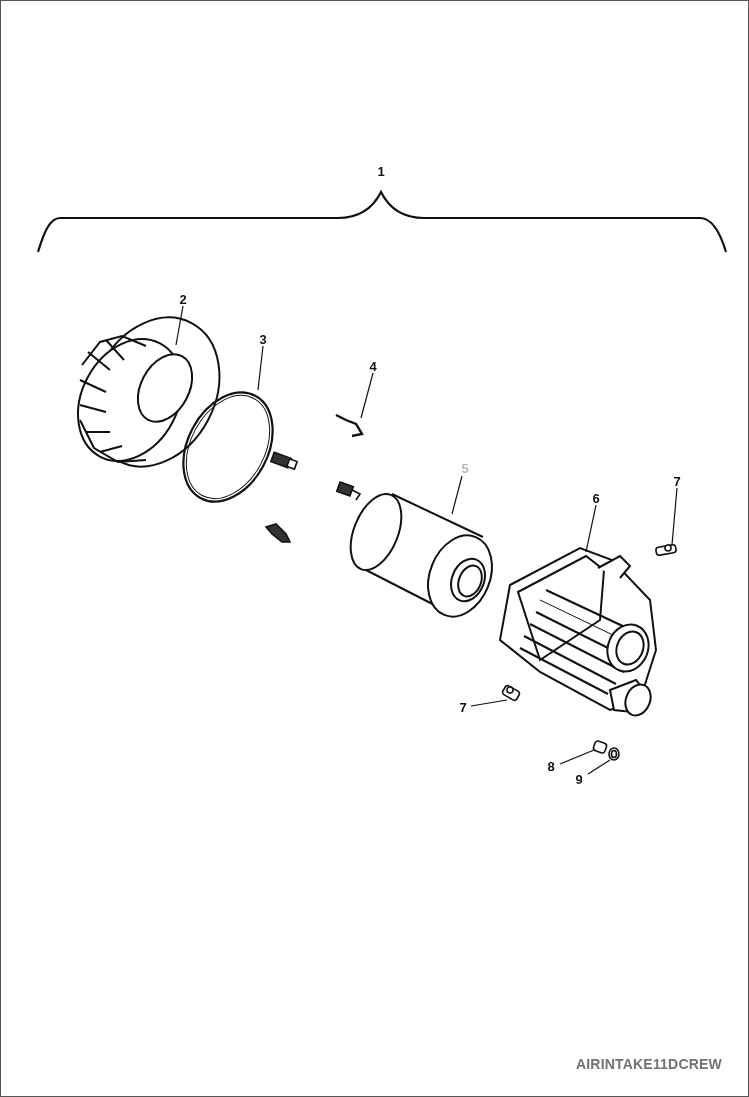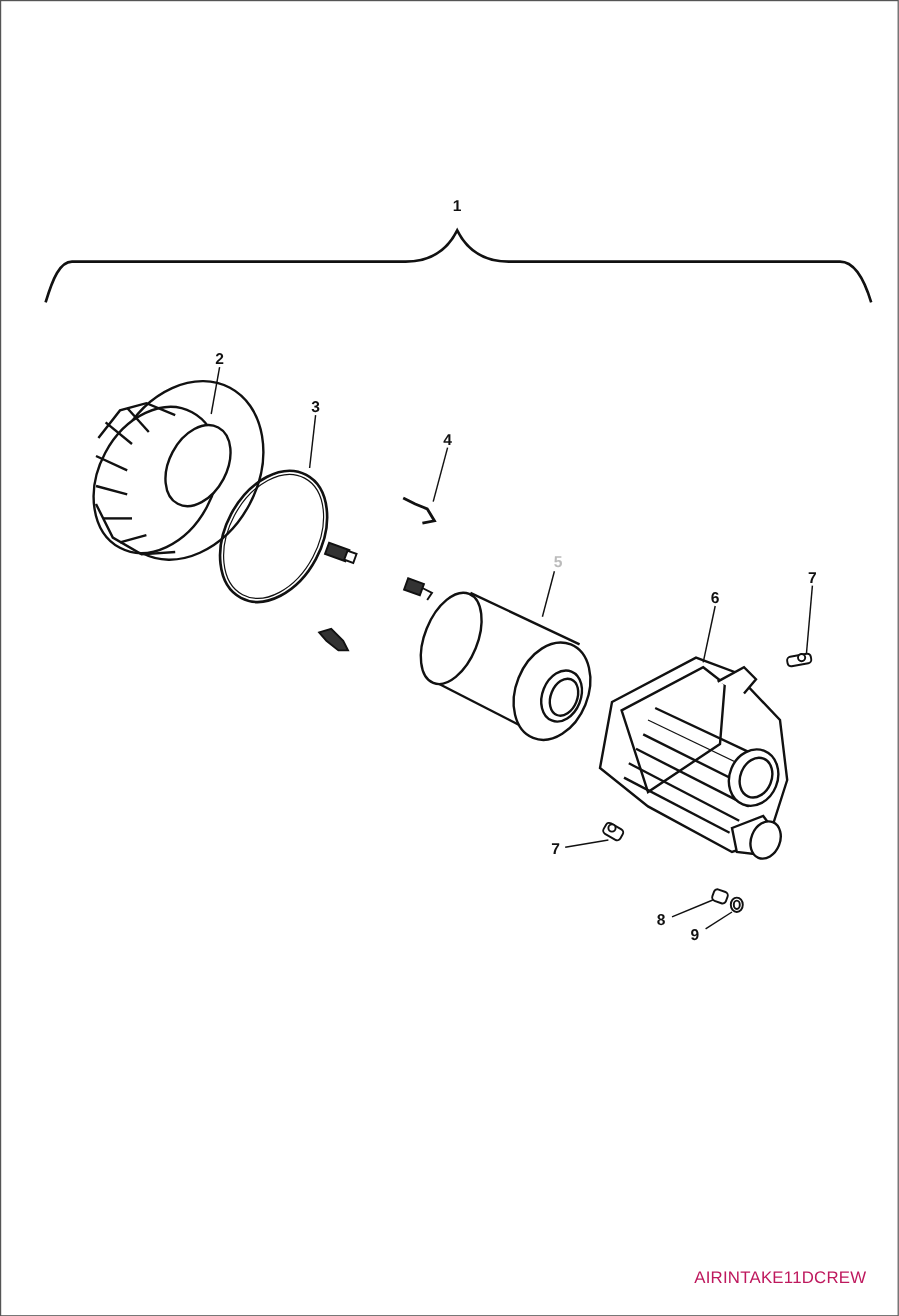--- a/index.html
+++ b/index.html
@@ -1,21 +1,21 @@
 <!DOCTYPE html>
 <html><head>
 <meta charset="utf-8">
 <style>
   html, body { margin: 0; padding: 0; background: #ffffff; }
   body { width: 749px; height: 1097px; position: relative; overflow: hidden; font-family: "Liberation Sans", sans-serif; }
   .frame { position: absolute; left: 0; top: 0; width: 747px; height: 1095px; border: 1px solid #555; background: #fff; }
   svg.diagram { position: absolute; left: 0; top: 0; }
   .callout { position: absolute; font-family: "Liberation Sans", sans-serif; font-weight: bold; font-size: 13px; color: #111; transform: translate(-50%, -50%); }
   .callout.faint { color: #bbb; }
-  .figure-id { position: absolute; right: 27px; bottom: 25px; font-family: "Liberation Sans", sans-serif; font-weight: normal; font-size: 14px; color: #be185d; letter-spacing: 0.2px; }
+  .figure-id { position: absolute; right: 27px; bottom: 25px; font-family: "Liberation Sans", sans-serif; font-weight: bold; font-size: 14px; color: #737373; letter-spacing: 0.2px; }
 </style>
 </head>
 <body>
 
 <div class="frame"></div>
 
 <svg class="diagram" width="749" height="1097" viewBox="0 0 749 1097">
 
   <path d="M38,252 C44,232 50,218 60,218 L338,218 C358,218 372,210 381,192 C390,210 404,218 424,218 L700,218 C712,218 720,232 726,252" fill="none" stroke="#111" stroke-width="2.2"></path>
 

